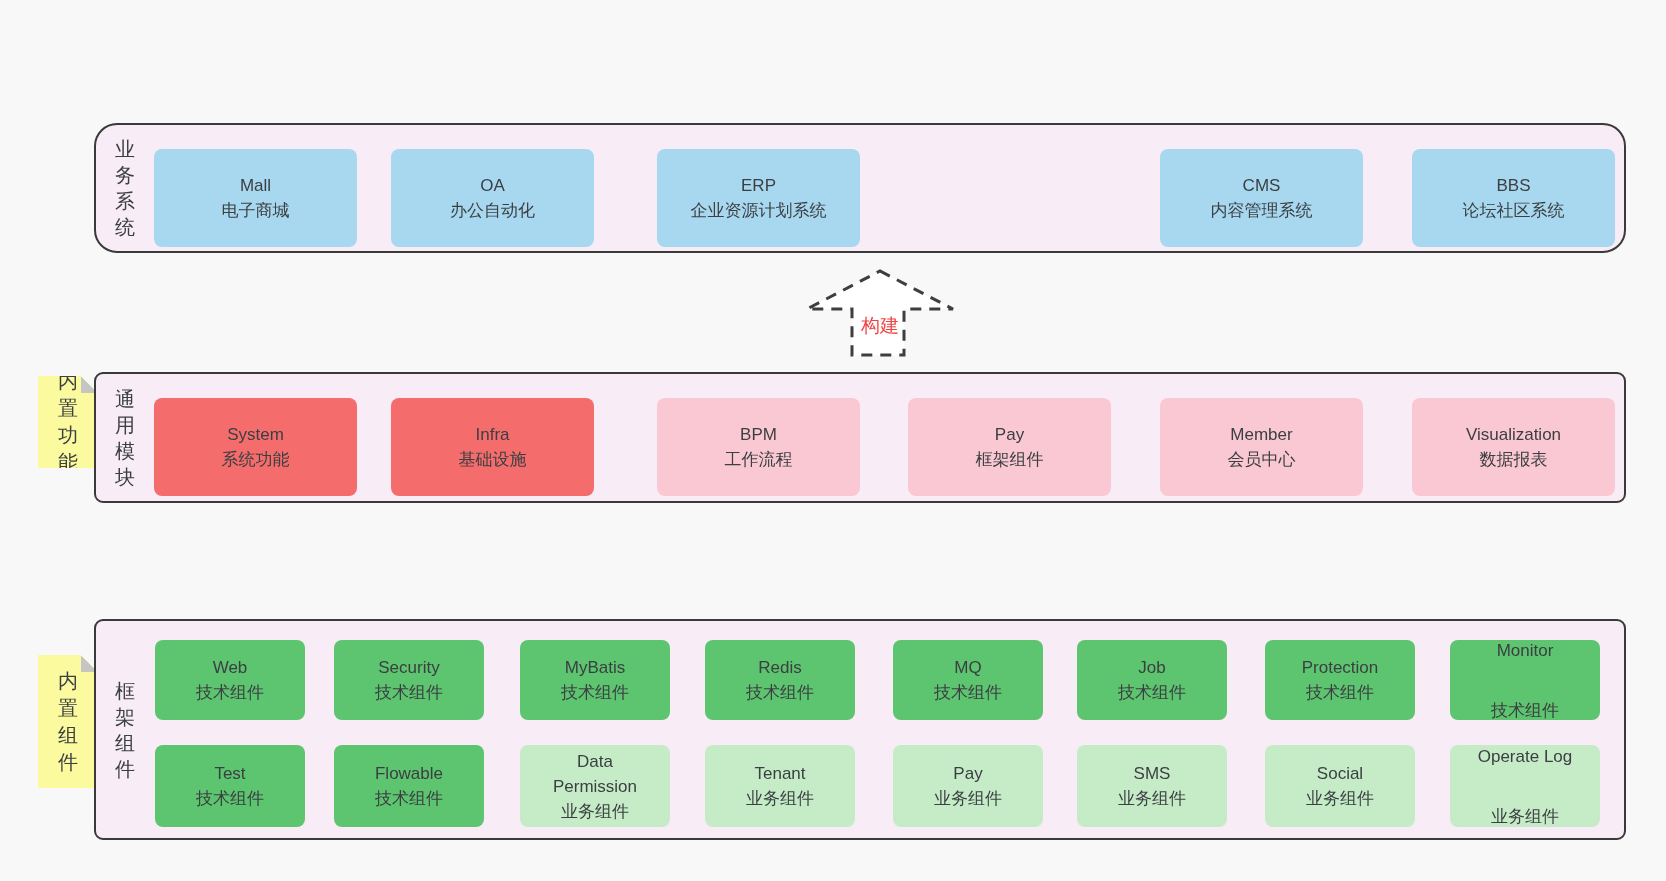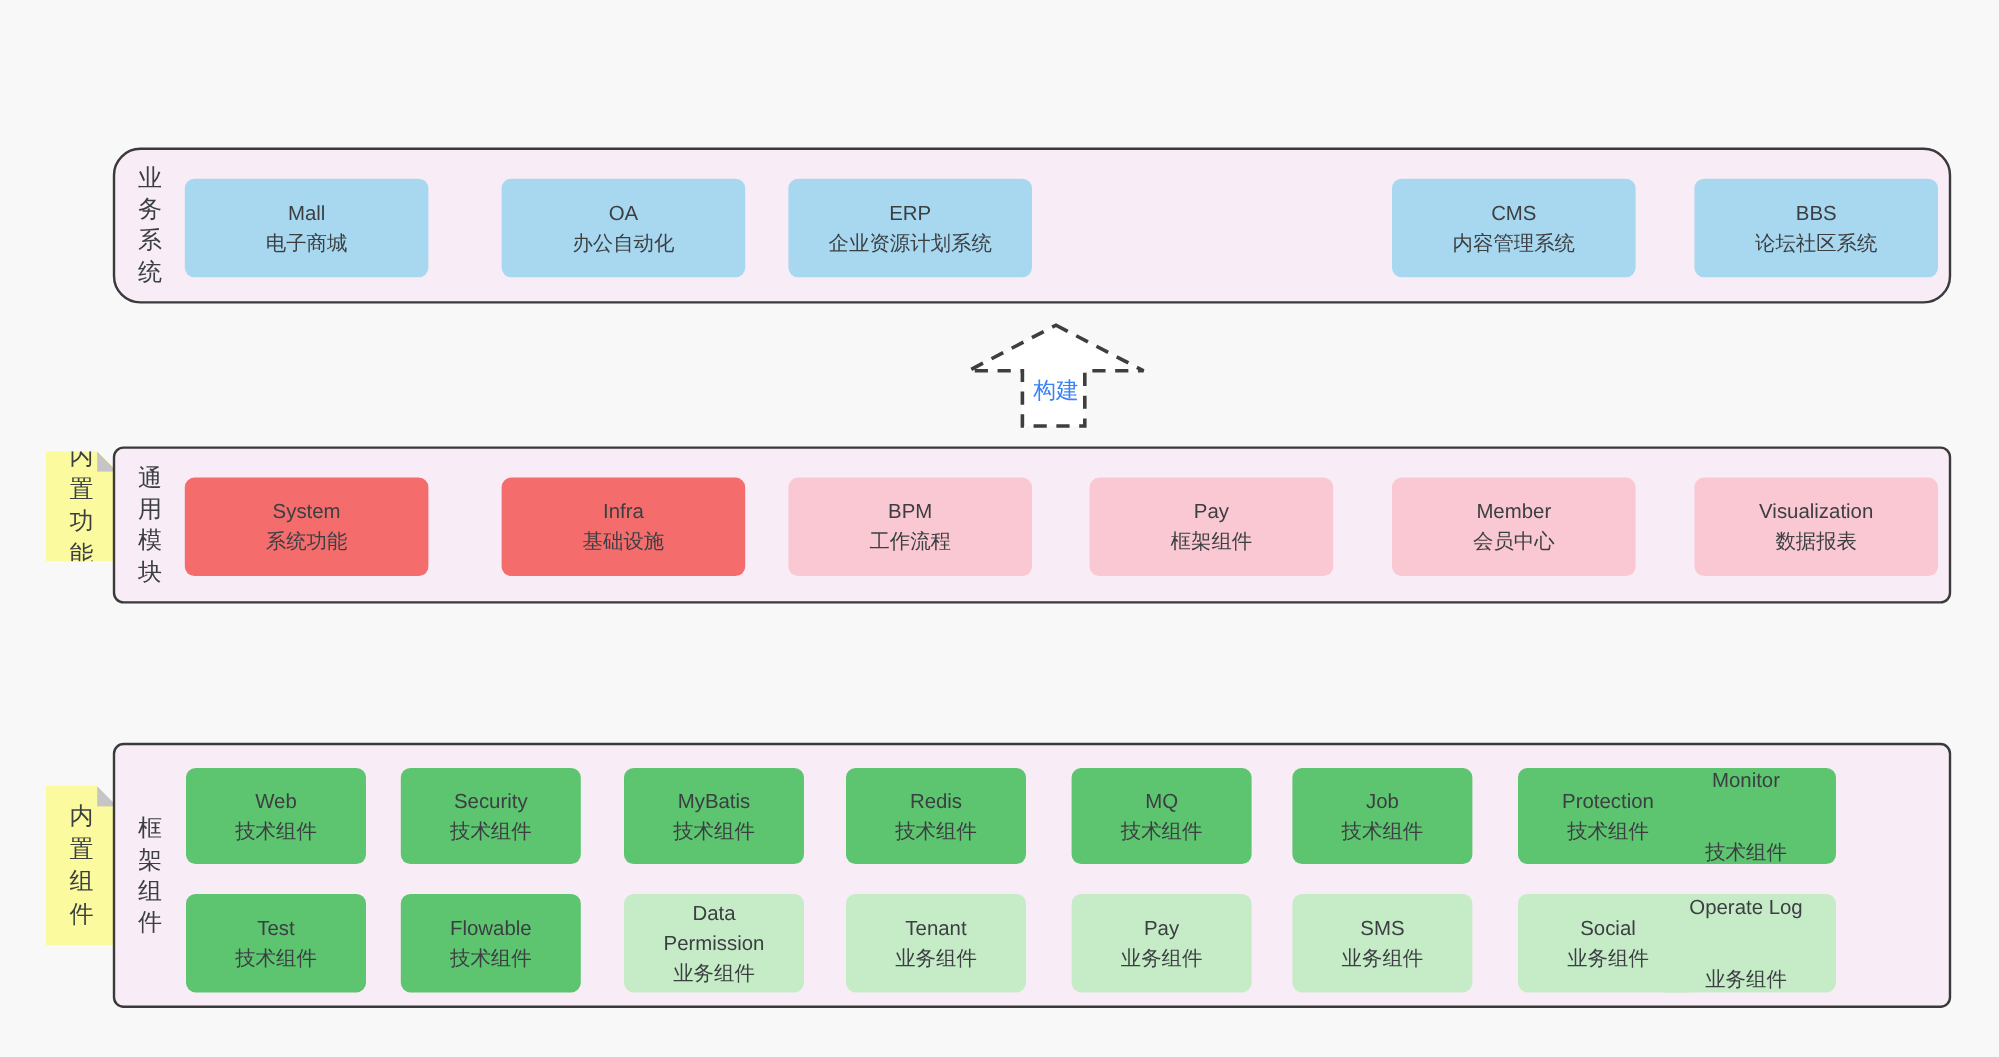--- a/index.html
+++ b/index.html
@@ -23,49 +23,49 @@
        align-items:center;justify-content:center;text-align:center;
        color:#3B3F42;font-size:17px;line-height:25px;box-sizing:border-box;}
   .bt{white-space:pre-line;}
   .c-blue{background:#A8D8F0;}
   .c-red{background:#F56C6C;}
   .c-pink{background:#FAC8D2;}
   .c-gdark{background:#5DC46F;}
   .c-glight{background:#C6ECC7;}
 
   
-  .b6{width:203px;height:82px;top:24px;}
-  .p6-1{left:58px;}.p6-2{left:322px;}.p6-3{left:561px;}
+  .b6{width:203px;height:98px;top:24px;}
+  .p6-1{left:58px;}.p6-2{left:295px;}.p6-3{left:561px;}
   .p6-4{left:812px;}.p6-5{left:1064px;}.p6-6{left:1316px;}
 
   
   .b8{width:150px;}
   .row1{height:80px;top:19px;}
   .row2{height:82px;top:124px;}
   .p8-1{left:59px;}.p8-2{left:238px;}.p8-3{left:424px;}.p8-4{left:609px;}
-  .p8-5{left:797px;}.p8-6{left:981px;}.p8-7{left:1169px;}.p8-8{left:1284px;gap:35px;}
+  .p8-5{left:797px;}.p8-6{left:981px;}.p8-7{left:1169px;}.p8-8{left:1354px;gap:35px;}
 
   
   .sticky{position:absolute;left:38px;width:60px;background:#FBFA9E;z-index:0;
           clip-path:polygon(0 0,calc(100% - 17px) 0,100% 17px,100% 100%,0 100%);}
   .sticky-mid{top:376px;height:92px;}
   .sticky-bot{top:655px;height:133px;}
   .sticky .fold{position:absolute;top:0;right:0;width:17px;height:17px;
           background:linear-gradient(to top right,#C5C5C5 49%,rgba(0,0,0,0) 50%);}
   .sticky .stext{position:absolute;left:50%;top:50%;transform:translate(-50%,-50%);
           width:22px;font-size:20px;line-height:27px;color:#3B3F42;
           text-align:center;word-break:break-all;}
 
   
   .arrow{position:absolute;width:152px;height:92px;z-index:2;}
   .arrow-1{left:804px;top:266px;}
   .arrow-2{left:817px;top:514px;}
   .arrow svg{display:block;width:152px;height:92px;}
   .arrow-label{position:absolute;top:47px;left:50%;transform:translateX(-50%);
-          font-size:19px;color:#3b82f6;background:#FFFFFF;padding:0 2px;}
+          font-size:19px;color:#ef4444;background:#FFFFFF;padding:0 2px;}
 </style>
 </head>
 <body>
 
 <div class="canvas">
 
   <div class="sticky sticky-mid">
     <div class="fold"></div>
     <div class="stext">内置功能</div>
   </div>

